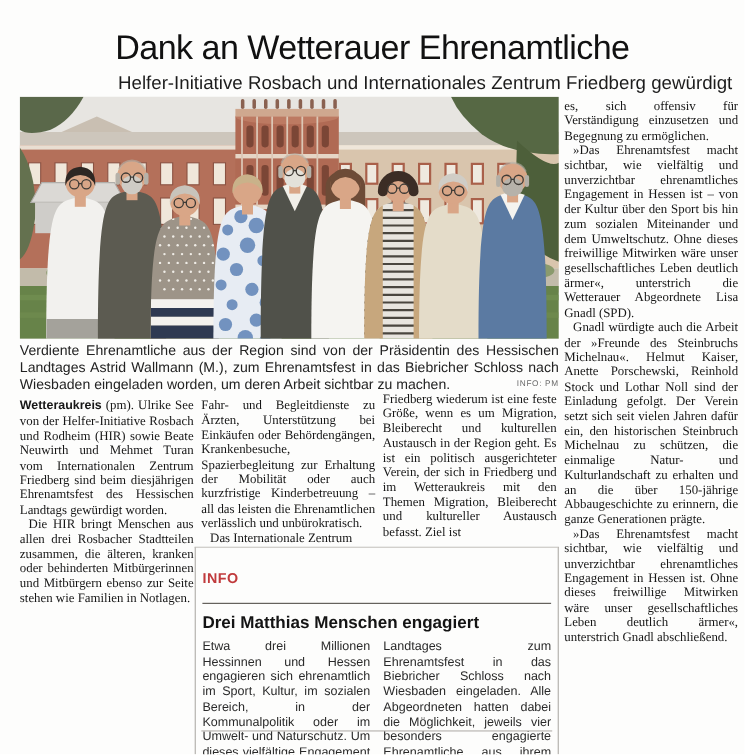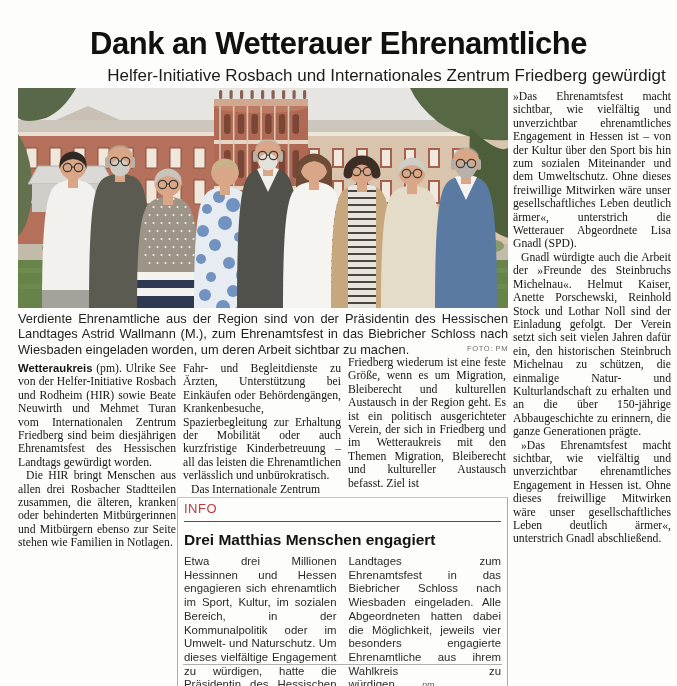--- a/index.html
+++ b/index.html
@@ -2,21 +2,21 @@
 <html lang="de"><head>
 <meta charset="utf-8">
 <style>
   html,body{margin:0;padding:0;background:#ffffff;}
   .page{
     position:relative;width:677px;height:686px;background:#fdfdfc;overflow:hidden;
     font-family:"Liberation Sans",sans-serif;color:#1a1a1a;
   }
   .headline{
     position:absolute;left:0;top:5px;width:677px;text-align:center;
-    font-size:31px;font-weight:bold;letter-spacing:-0.5px;color:#111;
+    font-size:31px;font-weight:normal;letter-spacing:-0.5px;color:#111;
   }
   .subhead{
     position:absolute;left:0;top:52px;width:677px;text-align:center;
     font-size:17px;font-weight:normal;color:#1c1c1c;padding-left:48px;
   }
   .photo{
     position:absolute;left:18px;top:88px;width:490px;height:220px;background:#e7e5e1;
   }
   .photo svg{display:block;width:100%;height:100%;}
   .caption{
@@ -39,22 +39,22 @@
   .col2{left:183px;top:362px;}
   .col3{left:348px;top:356px;}
   .col4{left:513px;top:90px;width:158px;}
   .dateline{font-family:"Liberation Sans",sans-serif;font-weight:bold;font-size:11.3px;}
   .infobox{
     position:absolute;left:177px;top:497px;width:331px;height:189px;
     border-left:1px solid #aeaba6;border-right:1px solid #aeaba6;border-top:1px solid #c8c5c0;
     box-sizing:border-box;padding:0 6px;
   }
   .info-label{
-    margin-top:3px;padding-bottom:5px;border-bottom:1px solid #55514c;
-    color:#c03a3c;font-weight:normal;font-size:13px;letter-spacing:0.5px;
+    margin-top:20px;padding-bottom:15px;border-bottom:1px solid #55514c;
+    color:#c03a3c;font-weight:bold;font-size:13px;letter-spacing:0.5px;
   }
   .info-headline{
     margin:9px 0 6px 0;font-weight:bold;font-size:15.5px;color:#141414;
   }
   .info-body{
     column-count:2;column-gap:12px;
     font-size:11.4px;line-height:13.7px;text-align:justify;color:#2a2a2a;
     hyphens:auto;-webkit-hyphens:auto;
   }
   .info-credit{font-style:italic;font-size:9px;color:#5a5a5a;margin-left:24px;}
@@ -399,38 +399,39 @@
           <ellipse cx="448" cy="82" rx="9.5" ry="8.5" fill="#b6b2aa"></ellipse>
           <circle cx="442.5" cy="75.5" r="4.2" fill="none" stroke="#3f3b36" stroke-width="1.2"></circle>
           <circle cx="453.5" cy="75.5" r="4.2" fill="none" stroke="#3f3b36" stroke-width="1.2"></circle>
           <line x1="446.5" y1="75" x2="449.5" y2="75" stroke="#3f3b36" stroke-width="1.2"></line>
         </g>
       </svg>
   </div>
 
   <div class="caption">
     <span>Verdiente Ehrenamtliche aus der Region sind von der Präsidentin des Hessischen Landtages Astrid Wallmann (M.), zum Ehrenamtsfest in das Biebricher Schloss nach Wiesbaden eingeladen worden, um deren Arbeit sichtbar zu machen.</span>
-    <span class="credit">FOTO: PM</span>
+    <span class="credit">INFO: PM</span>
   </div>
 
   <div class="col col1">
     <p><span class="dateline">Wetteraukreis</span> <span>(pm). Ulrike See von der Helfer-Initiative Rosbach und Rodheim (HIR) sowie Beate Neuwirth und Mehmet Turan vom Internationalen Zentrum Friedberg sind beim diesjährigen Ehrenamtsfest des Hessischen Landtags gewürdigt worden.</span></p>
     <p>Die HIR bringt Menschen aus allen drei Rosbacher Stadtteilen zusammen, die älteren, kranken oder behinderten Mitbürgerinnen und Mitbürgern ebenso zur Seite stehen wie Familien in Notlagen.</p>
   </div>
 
   <div class="col col2">
     <p>Fahr- und Begleitdienste zu Ärzten, Unterstützung bei Einkäufen oder Behördengängen, Krankenbesuche, Spazierbegleitung zur Erhaltung der Mobilität oder auch kurzfristige Kinderbetreuung – all das leisten die Ehrenamtlichen verlässlich und unbürokratisch.</p>
     <p>Das Internationale Zentrum</p>
   </div>
 
   <div class="col col3">
     <p>Friedberg wiederum ist eine feste Größe, wenn es um Migration, Bleiberecht und kulturellen Austausch in der Region geht. Es ist ein politisch ausgerichteter Verein, der sich in Friedberg und im Wetteraukreis mit den Themen Migration, Bleiberecht und kultureller Austausch befasst. Ziel ist</p>
   </div>
 
   <div class="col col4">
+    <p>es, sich offensiv für Verständigung einzusetzen und Begegnung zu ermöglichen.</p>
     <p>»Das Ehrenamtsfest macht sichtbar, wie vielfältig und unverzichtbar ehrenamtliches Engagement in Hessen ist – von der Kultur über den Sport bis hin zum sozialen Miteinander und dem Umweltschutz. Ohne dieses freiwillige Mitwirken wäre unser gesellschaftliches Leben deutlich ärmer«, unterstrich die Wetterauer Abgeordnete Lisa Gnadl (SPD).</p>
     <p>Gnadl würdigte auch die Arbeit der »Freunde des Steinbruchs Michelnau«. Helmut Kaiser, Anette Porschewski, Reinhold Stock und Lothar Noll sind der Einladung gefolgt. Der Verein setzt sich seit vielen Jahren dafür ein, den historischen Steinbruch Michelnau zu schützen, die einmalige Natur- und Kulturlandschaft zu erhalten und an die über 150-jährige Abbaugeschichte zu erinnern, die ganze Generationen prägte.</p>
     <p>»Das Ehrenamtsfest macht sichtbar, wie vielfältig und unverzichtbar ehrenamtliches Engagement in Hessen ist. Ohne dieses freiwillige Mitwirken wäre unser gesellschaftliches Leben deutlich ärmer«, unterstrich Gnadl abschließend.</p>
   </div>
 
   <div class="infobox">
     <div class="info-label">INFO</div>
     <div class="info-headline">Drei Matthias Menschen engagiert</div>
     <div class="info-body">
       <span>Etwa drei Millionen Hessinnen und Hessen engagieren sich ehrenamtlich im Sport, Kultur, im sozialen Bereich, in der Kommunalpolitik oder im Umwelt- und Naturschutz. Um dieses vielfältige Engagement zu würdigen, hatte die Präsidentin des Hessischen Landtages zum Ehrenamtsfest in das Biebricher Schloss nach Wiesbaden eingeladen. Alle Abgeordneten hatten dabei die Möglichkeit, jeweils vier besonders engagierte Ehrenamtliche aus ihrem Wahlkreis zu würdigen.</span><span class="info-credit">pm</span>

